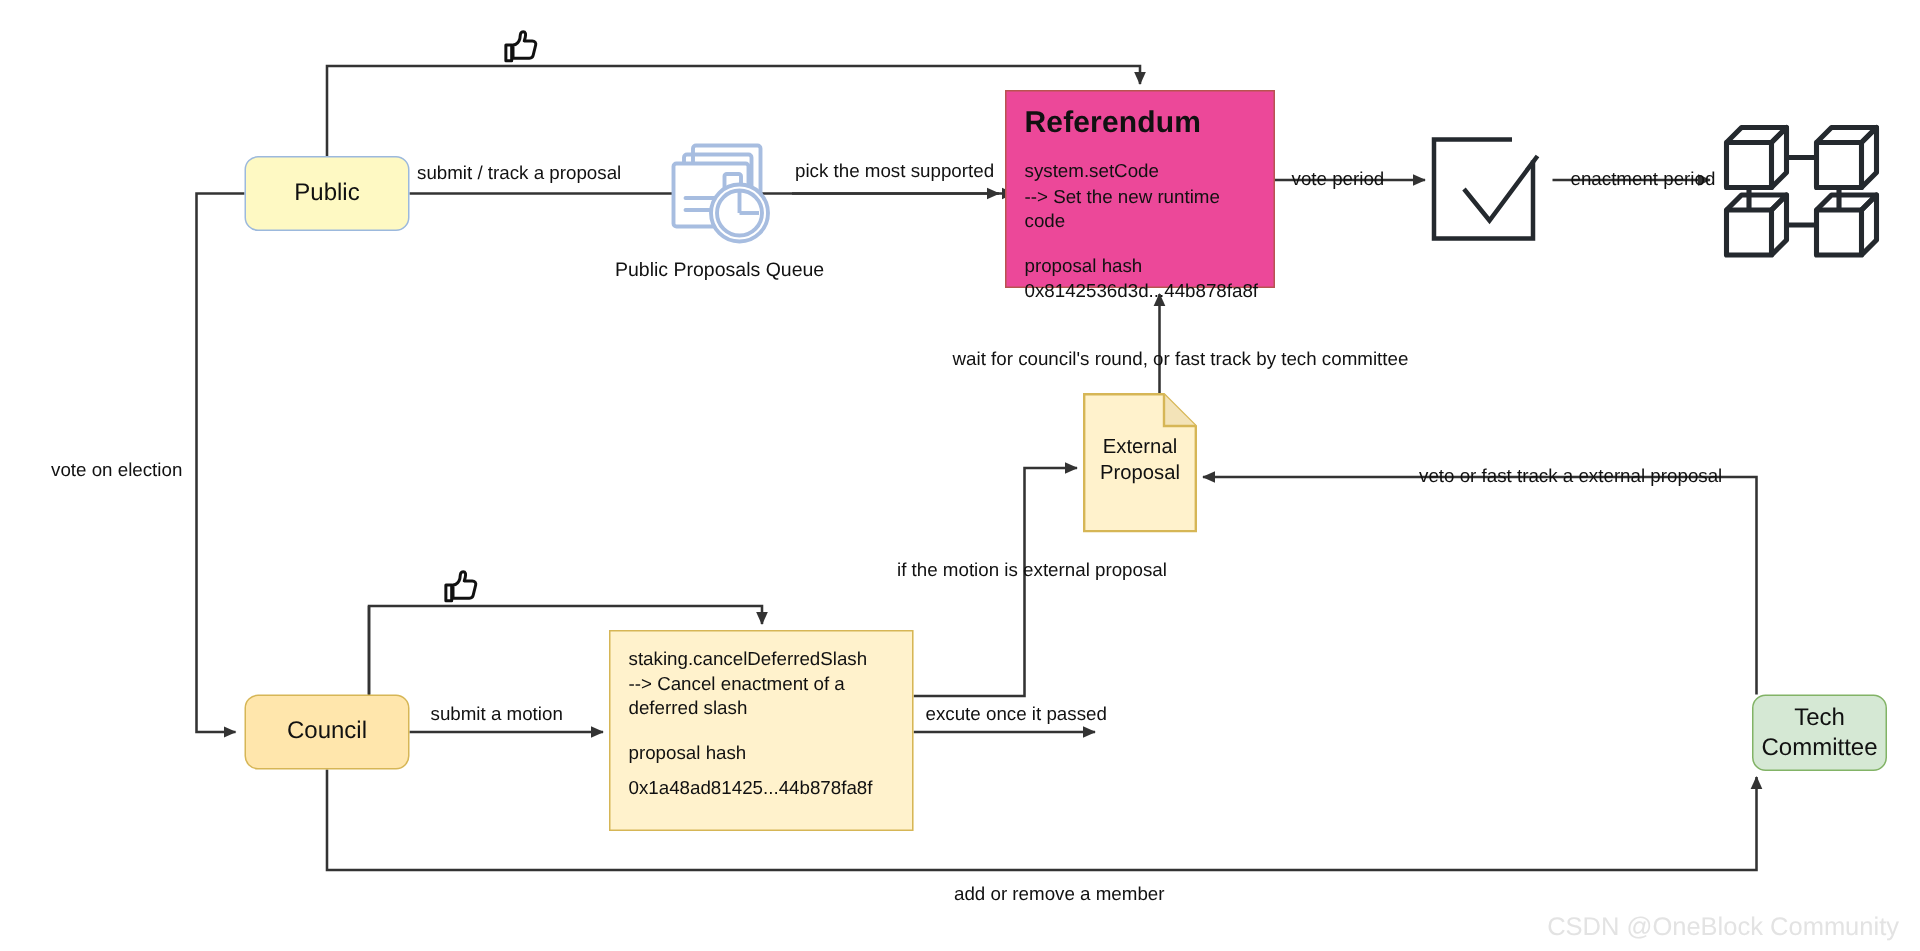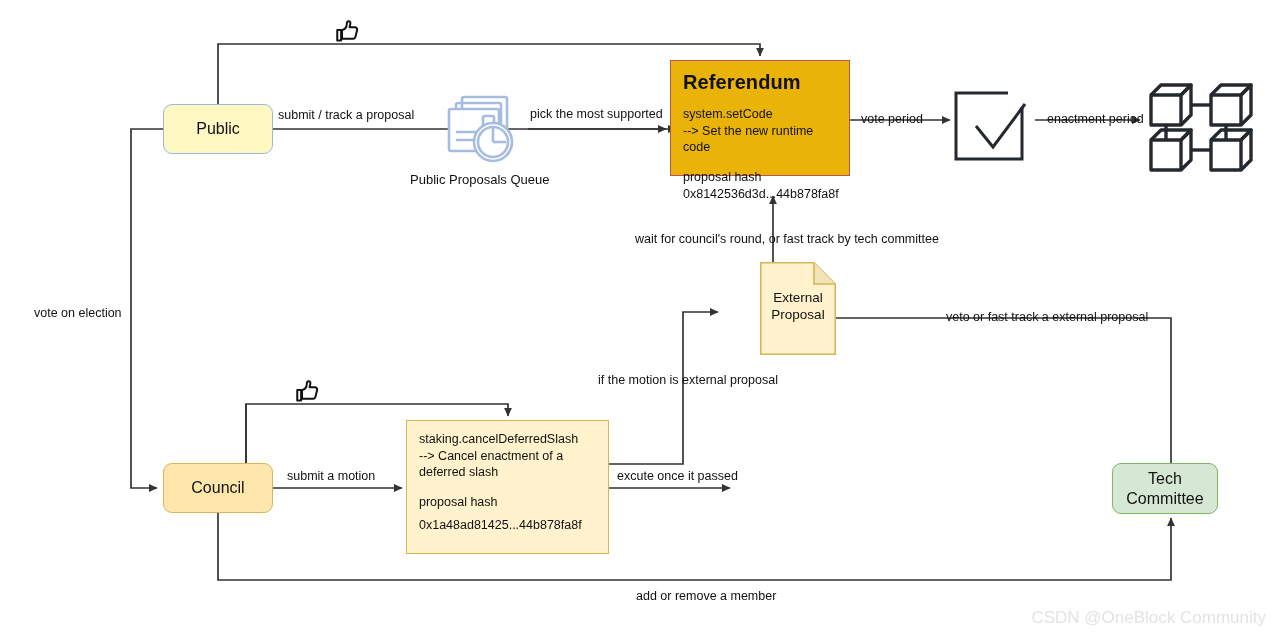--- a/index.html
+++ b/index.html
@@ -7,32 +7,32 @@
   #stage{position:relative;width:1280px;height:634px;background:#ffffff;overflow:hidden;}
   #wires{position:absolute;left:0;top:0;width:1280px;height:634px;}
 
   .node{position:absolute;box-sizing:border-box;}
 
   .rounded{border-radius:9px;display:flex;align-items:center;justify-content:center;
            text-align:center;font-size:16px;color:#111111;line-height:1.22;}
 
   .n-public{left:163px;top:104px;width:110px;height:50px;background:#fef9c3;border:1px solid #9cb9dd;}
   .n-council{left:163px;top:463px;width:110px;height:50px;background:#ffe6ac;border:1px solid #d6b656;}
-  .n-tech{left:1112px;top:463px;width:106px;height:51px;background:#d5e8d4;border:1px solid #82b366;}
+  .n-tech{left:1168px;top:463px;width:90px;height:51px;background:#d5e8d4;border:1px solid #82b366;}
 
   .bigbox{padding:10px 12px;}
   .bigbox .bb-title{font-weight:bold;font-size:20px;color:#111;margin:0 0 12px 0;letter-spacing:.1px;}
   .bigbox .bb-line{font-size:12.5px;color:#111;line-height:1.33;}
   .bigbox .bb-gap{height:13px;}
 
-  .n-referendum{left:670px;top:60px;width:180px;height:116px;background:#eab308;border:1px solid #b85450;}
+  .n-referendum{left:670px;top:60px;width:180px;height:132px;background:#ec4899;border:1px solid #b85450;}
   .n-motion{left:406px;top:420px;width:203px;height:134px;background:#fff2cc;border:1px solid #d6b656;}
 
   
-  .n-external{left:760px;top:262px;width:76px;height:93px;}
+  .n-external{left:722px;top:262px;width:76px;height:93px;}
   .n-external .doc-label{position:absolute;left:0;right:0;top:28px;text-align:center;
       font-size:13.5px;color:#111;line-height:1.25;}
 
   
   .n-cancel{left:734px;top:462px;width:156px;height:52px;background:#ffffff;border:2px solid #111;}
   .n-cancel .bar-l{position:absolute;left:12px;top:0;bottom:0;width:2px;background:#111;}
   .n-cancel .bar-r{position:absolute;right:12px;top:0;bottom:0;width:2px;background:#111;}
   .n-cancel .cs-label{position:absolute;left:0;right:0;top:50%;transform:translateY(-50%);
       text-align:center;font-size:15px;color:#111;}
 

